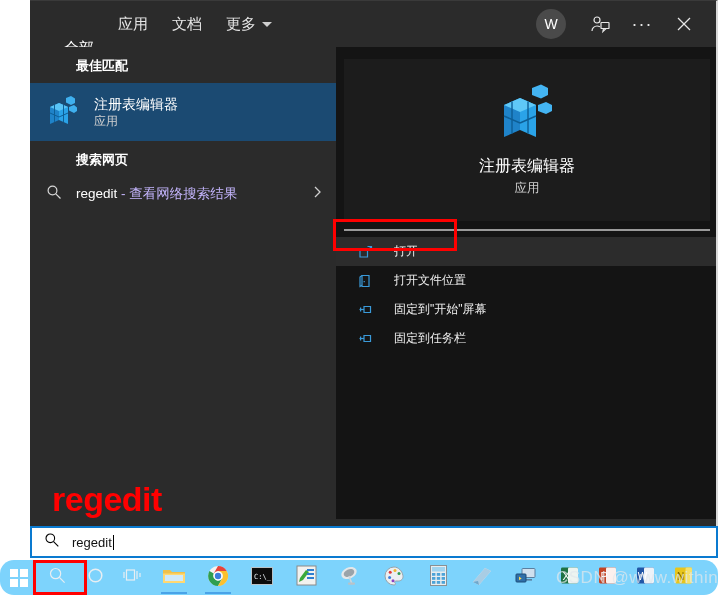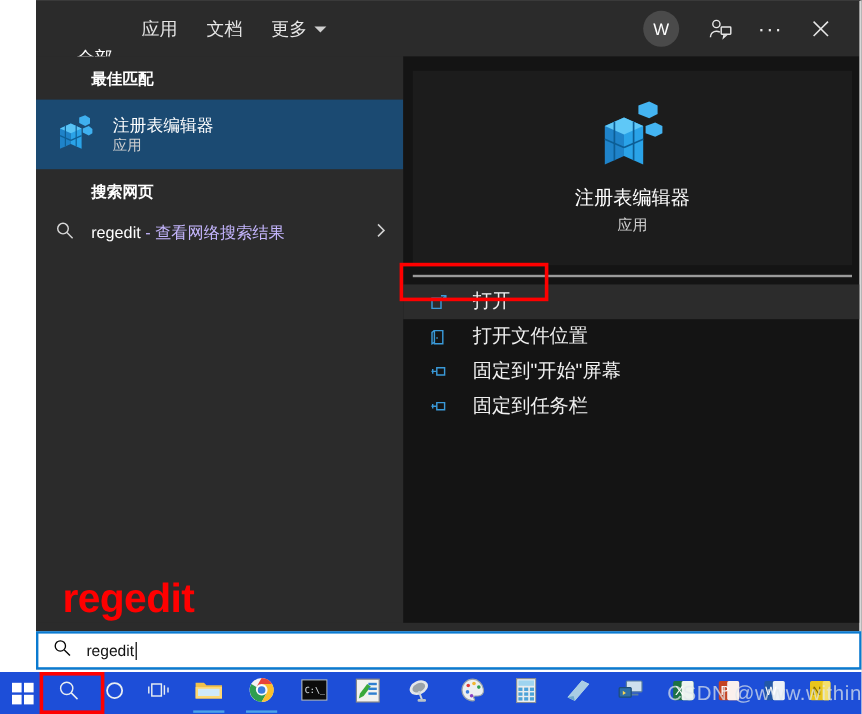--- a/index.html
+++ b/index.html
@@ -140,21 +140,21 @@
   .action-row {
     display: flex; align-items: center;
     height: 29px;
     padding-left: 22px;
   }
   .action-row.hl { background: #2c2c2c; }
   .act-icon {
     width: 22px; flex: none; margin-right: 14px;
     color: #3a9ad9; display: flex; align-items: center;
   }
-  .act-label { color: #f0f0f0; font-size: 16px; white-space: nowrap; }
+  .act-label { color: #f0f0f0; font-size: 12px; white-space: nowrap; }
 
   
   .anno-open-box {
     position: absolute;
     left: 333px; top: 219px;
     width: 124px; height: 32px;
     border: 3px solid #ff0000;
     pointer-events: none;
   }
 
@@ -179,22 +179,22 @@
     background: #000000;
     vertical-align: -3px;
     margin-left: 1px;
   }
 
   
   .taskbar {
     position: absolute;
     left: 0; top: 560px;
     width: 718px; height: 35px;
-    background: #1d4ed8;
-    display: flex; align-items: flex-start;
+    background: #7dd3fc;
+    display: flex; align-items: flex-start; border-radius: 14px;
   }
   .tk-item {
     width: 38px; height: 35px;
     display: flex; align-items: center; justify-content: center;
     position: relative;
   }
   .tk-item.wide { width: 44px; }
   .tk-item.running::after {
     content: ""; position: absolute;
     left: 9px; right: 9px; bottom: 1px;

